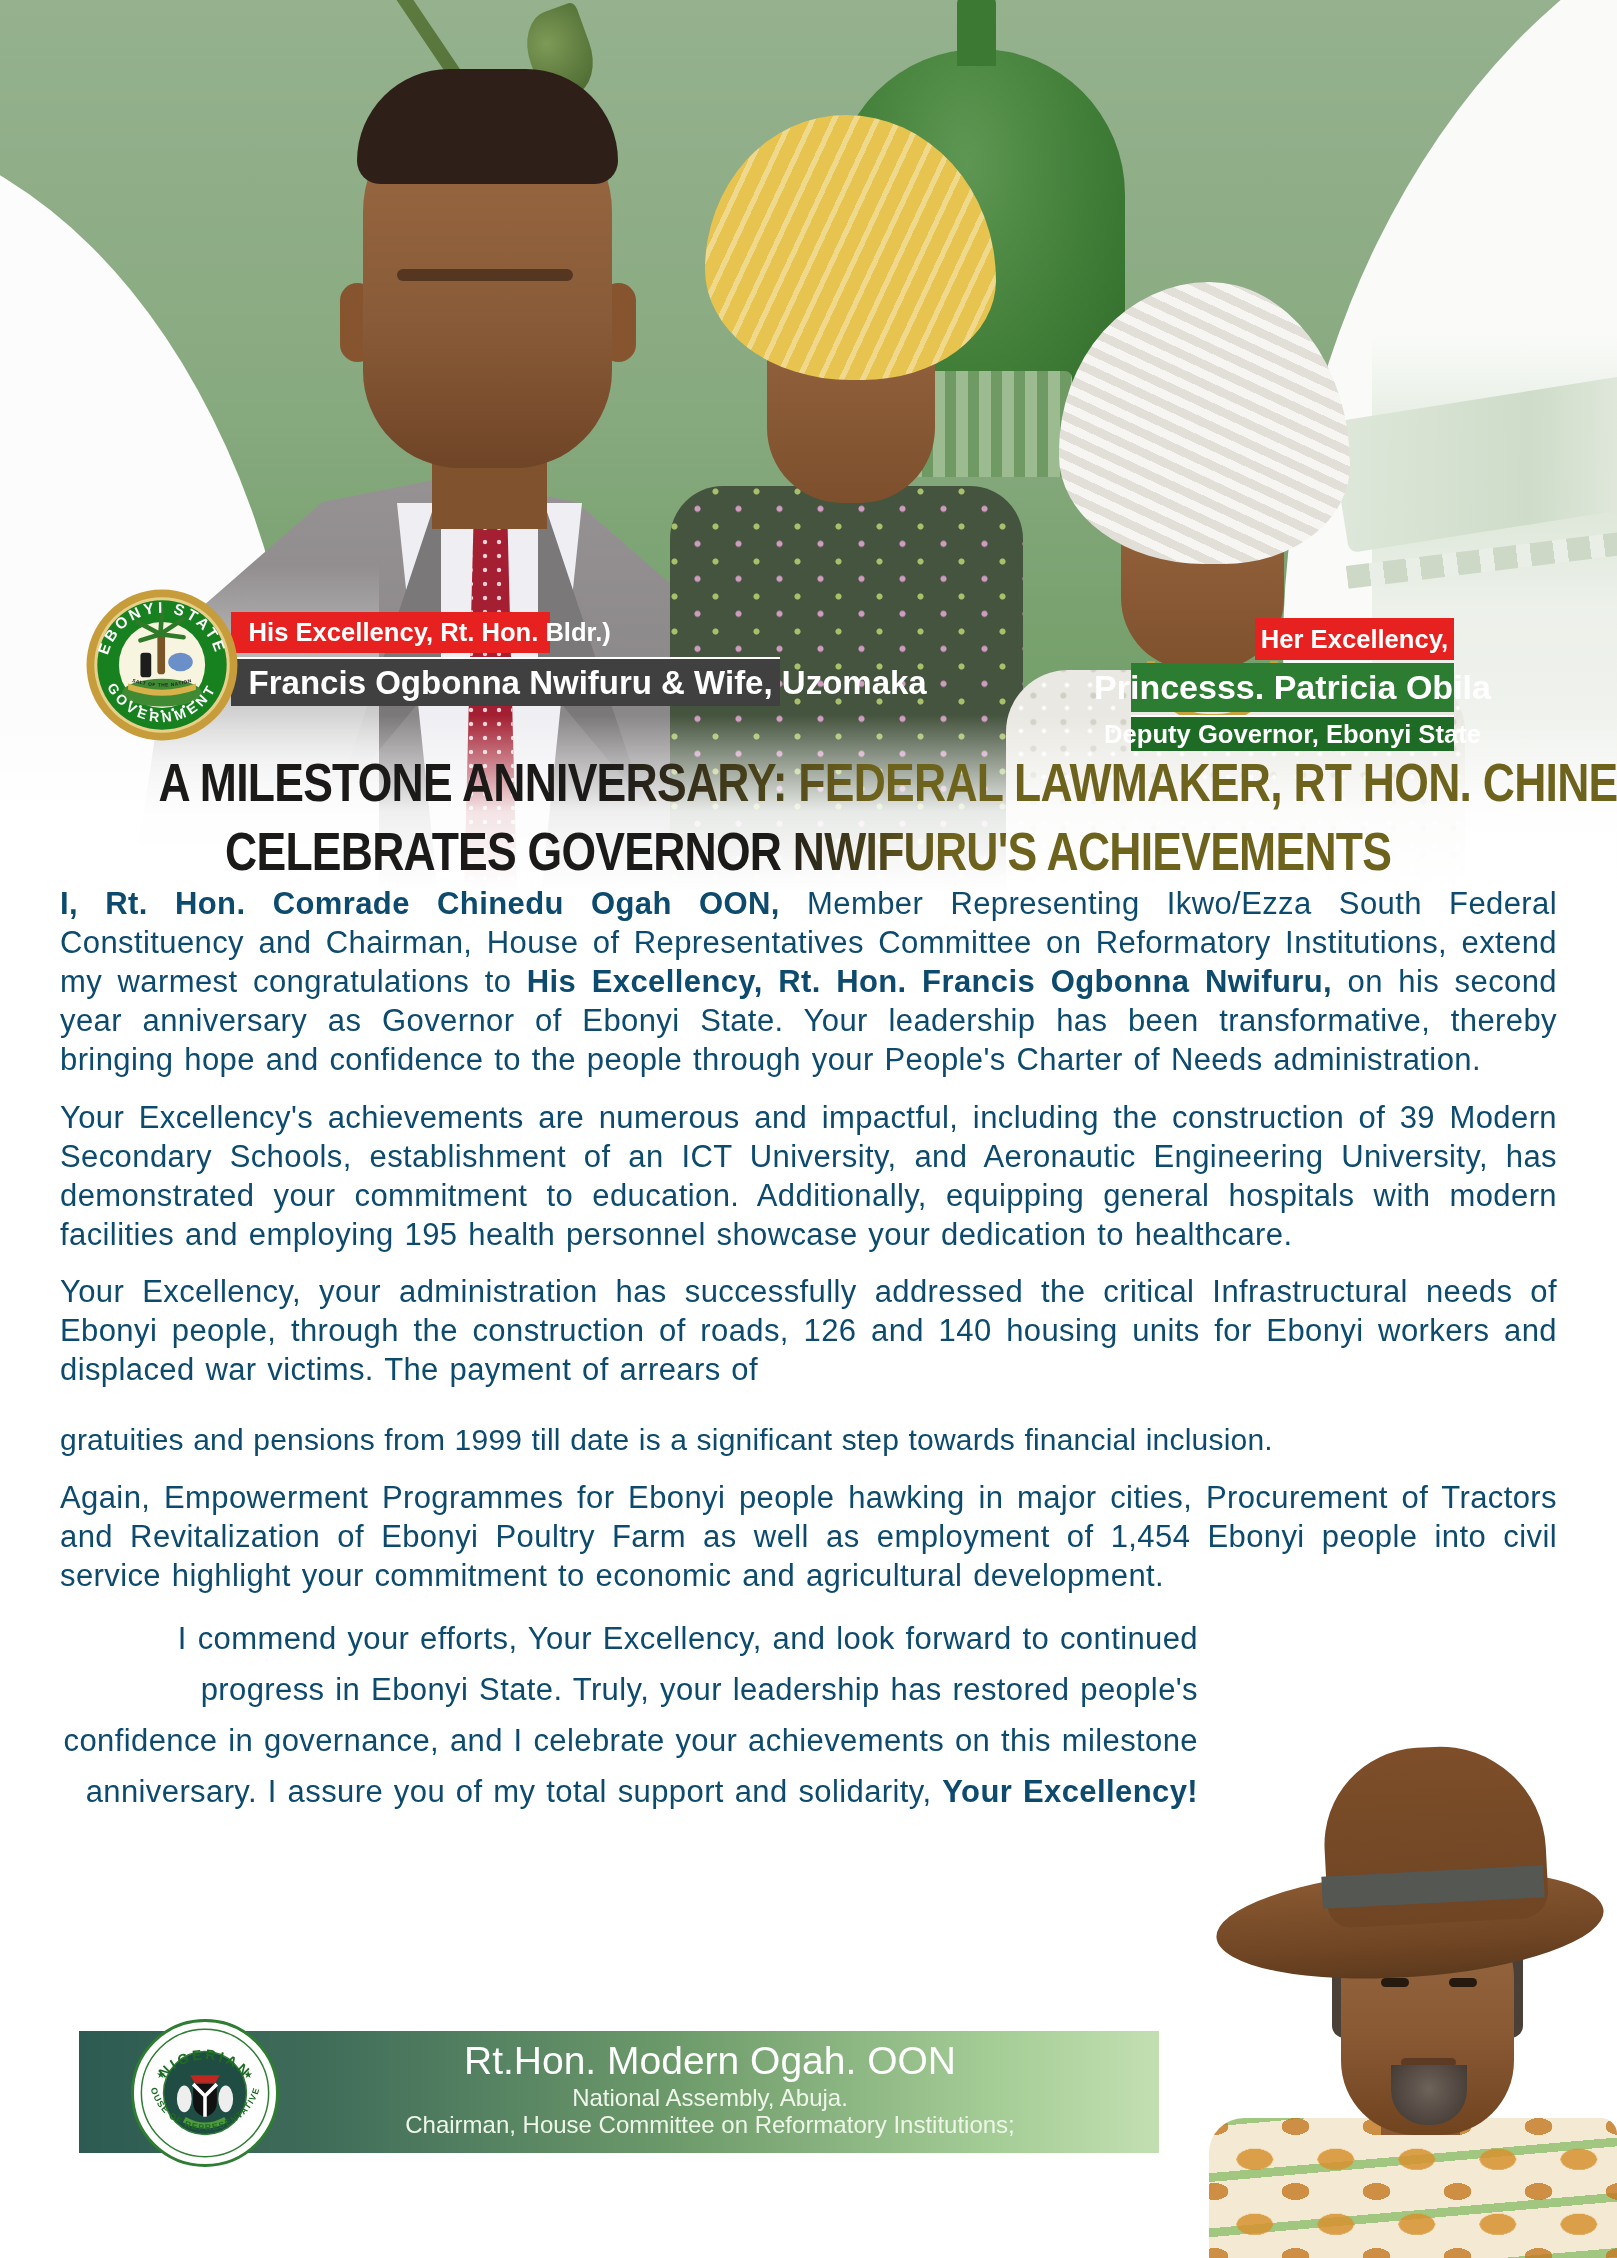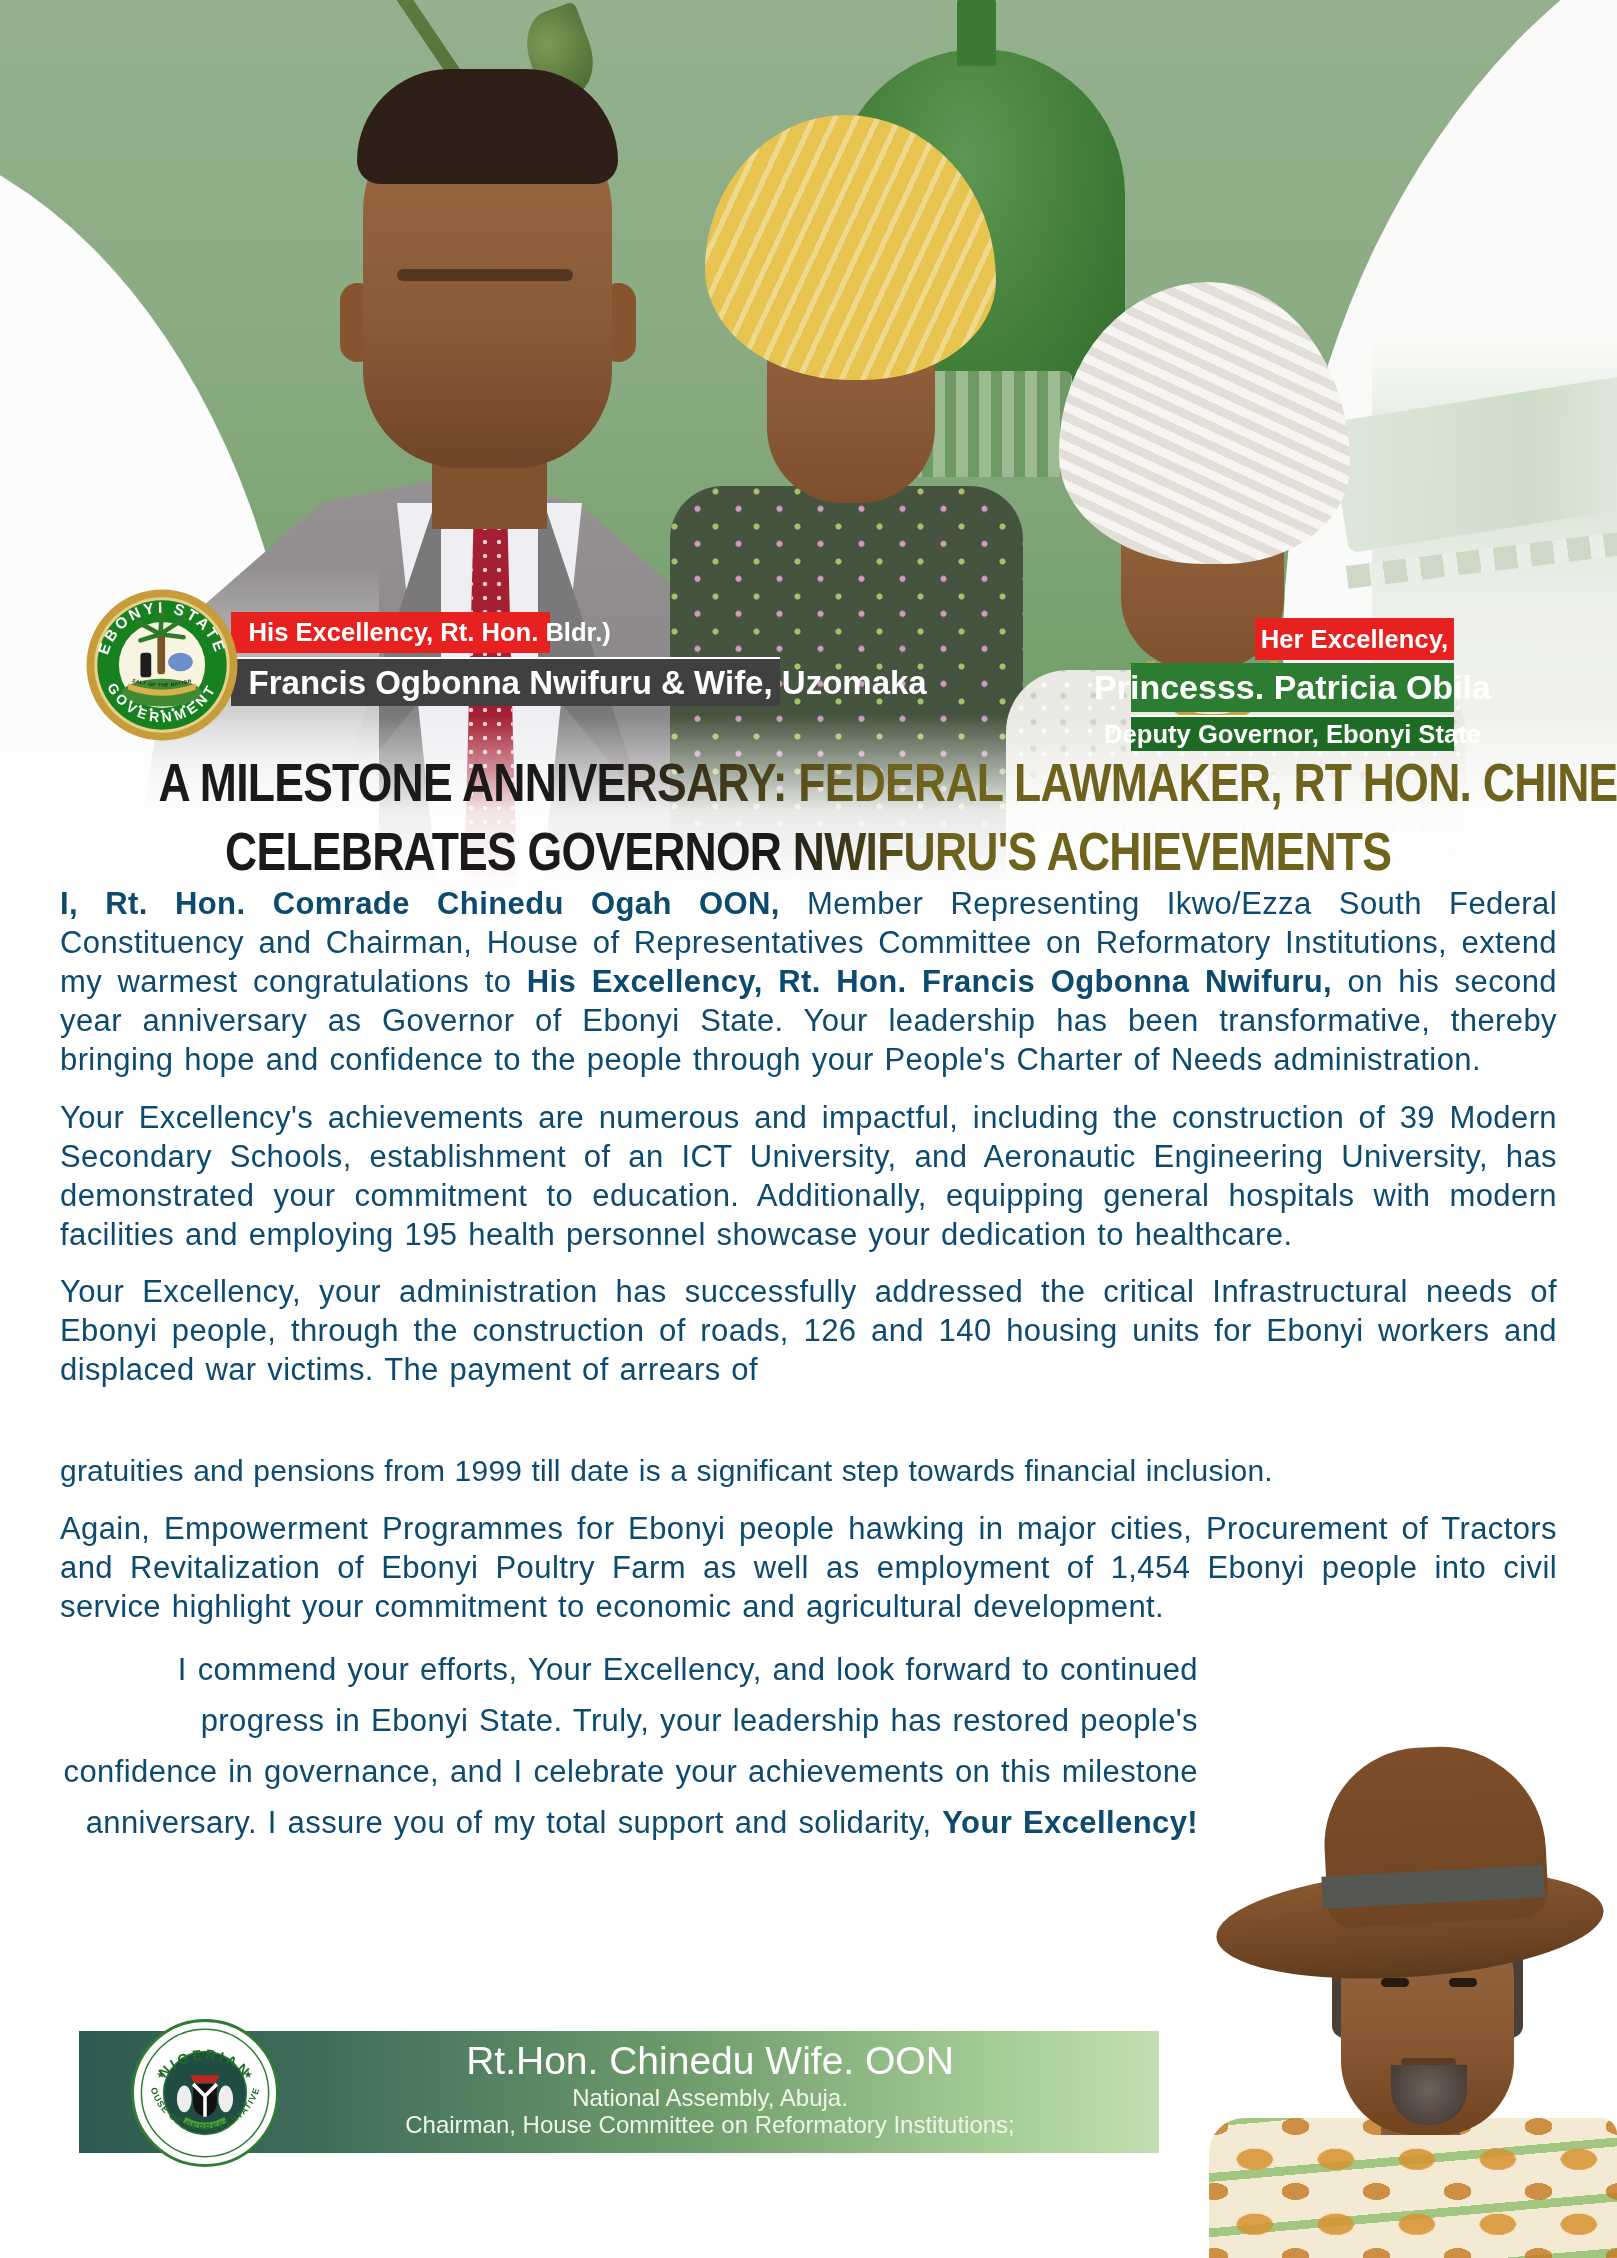--- a/index.html
+++ b/index.html
@@ -86,21 +86,21 @@
   
   .headline{position:absolute;left:0;top:755px;width:1617px;text-align:center;line-height:56px;}
   .hl{display:inline-block;font-weight:bold;font-size:53px;letter-spacing:-0.9px;transform:scaleX(.84);transform-origin:center;
       -webkit-background-clip:text;background-clip:text;color:transparent;white-space:nowrap;}
   .hl1{background-image:linear-gradient(90deg,#1c1919 0%,#1c1919 27%,#6e631d 43%,#6e631d 100%);}
   .hl2{background-image:linear-gradient(90deg,#1c1919 0%,#1c1919 47%,#6e631d 62%,#6e631d 100%);}
 
   
   .bodytext{position:absolute;left:60px;top:884px;width:1497px;color:#0c4a6e;font-size:31px;line-height:39px;}
   .bodytext p{margin:0 0 18.5px 0;text-align:justify;letter-spacing:0.4px;word-spacing:1.8px;}
-  .bodytext p.single{margin-top:62px;white-space:nowrap;font-size:30px;letter-spacing:0.2px;word-spacing:0.9px;text-align:left;}
+  .bodytext p.single{margin-top:31px;white-space:nowrap;font-size:30px;letter-spacing:0.2px;word-spacing:0.9px;text-align:left;}
   .bodytext p.wrap-photo{width:1138px;line-height:51px;text-align:right;}
   .seg-b{font-weight:bold;}
 
   
   .bottom-banner{position:absolute;left:79px;top:2031px;width:1080px;height:122px;
     background:linear-gradient(90deg,#2d5a52 0%,#3f6c59 22%,#6d9a6a 55%,#a5cd96 85%,#c3dfb2 100%);}
   .bb-text{position:absolute;left:256px;top:7px;width:750px;text-align:center;color:#fff;}
   .bb-title{font-size:39px;line-height:46px;}
   .bb-sub{font-size:24px;line-height:27px;color:#eef6ea;}
 
@@ -231,21 +231,21 @@
     <p><span class="seg-b">I, Rt. Hon. Comrade Chinedu Ogah OON,</span><span> Member Representing Ikwo/Ezza South Federal Constituency and Chairman, House of Representatives Committee on Reformatory Institutions, extend my warmest congratulations to </span><span class="seg-b">His Excellency, Rt. Hon. Francis Ogbonna Nwifuru,</span><span> on his second year anniversary as Governor of Ebonyi State. Your leadership has been transformative, thereby bringing hope and confidence to the people through your People's Charter of Needs administration.</span></p>
     <p><span>Your Excellency's achievements are numerous and impactful, including the construction of 39 Modern Secondary Schools, establishment of an ICT University, and Aeronautic Engineering University, has demonstrated your commitment to education. Additionally, equipping general hospitals with modern facilities and employing 195 health personnel showcase your dedication to healthcare.</span></p>
     <p><span>Your Excellency, your administration has successfully addressed the critical Infrastructural needs of Ebonyi people, through the construction of roads, 126 and 140 housing units for Ebonyi workers and displaced war victims. The payment of arrears of</span></p>
     <p class="single"><span>gratuities and pensions from 1999 till date is a significant step towards financial inclusion.</span></p>
     <p><span>Again, Empowerment Programmes for Ebonyi people hawking in major cities, Procurement of Tractors and Revitalization of Ebonyi Poultry Farm as well as employment of 1,454 Ebonyi people into civil service highlight your commitment to economic and agricultural development.</span></p>
     <p class="wrap-photo"><span>I commend your efforts, Your Excellency, and look forward to continued progress in Ebonyi State. Truly, your leadership has restored people's confidence in governance, and I celebrate your achievements on this milestone anniversary. I assure you of my total support and solidarity, </span><span class="seg-b">Your Excellency!</span></p>
   </div>
 
   <div class="bottom-banner">
     <div class="bb-text">
-      <div class="bb-title">Rt.Hon. Chinedu Wife. OON</div>
+      <div class="bb-title">Rt.Hon. Modern Ogah. OON</div>
       <div class="bb-sub">National Assembly, Abuja.</div>
       <div class="bb-sub">Chairman, House Committee on Reformatory Institutions;</div>
     </div>
   </div>
 
   <div class="seal seal-house">
     <svg viewBox="0 0 100 100">
       <defs>
         <path id="hrTop" d="M 16,54 A 35,35 0 0 1 84,54"></path>
         <path id="hrBot" d="M 13,46 A 38,38 0 0 0 87,46"></path>

